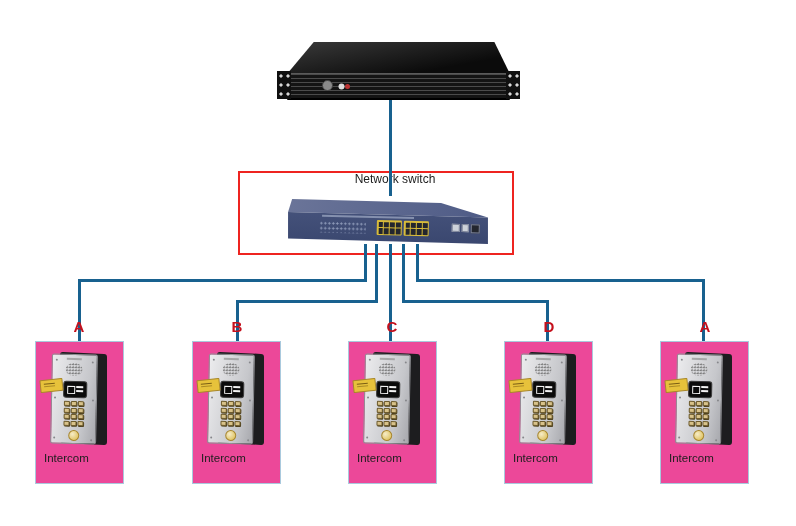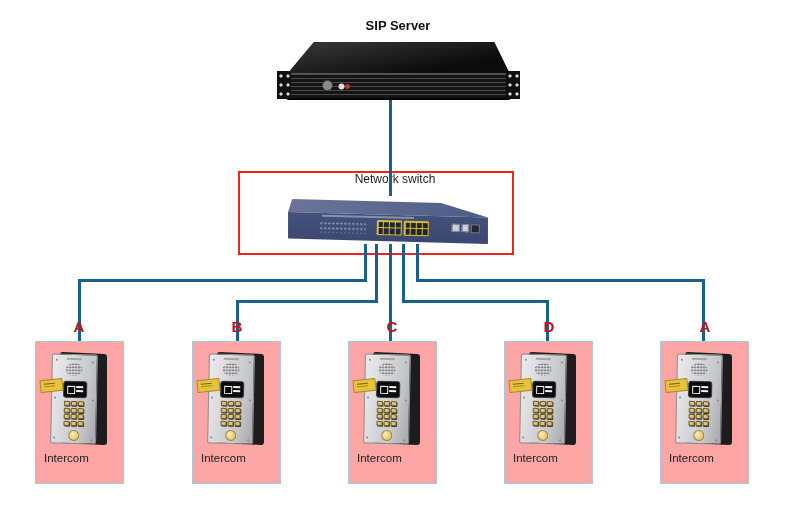--- a/index.html
+++ b/index.html
@@ -53,21 +53,21 @@
   .pgroup{position:absolute;top:21px;width:25px;height:15px;background:#d9bc3a;
           display:grid;grid-template-columns:repeat(4,1fr);grid-template-rows:1fr 1fr;
           gap:1px;padding:1.5px;box-sizing:border-box;border-radius:1px;}
   .pgroup b{background:#23262e;display:block;}
   .pg1{left:91px;} .pg2{left:118px;}
   .uplink{position:absolute;left:166px;top:23px;width:28px;height:11px;display:flex;gap:2px;}
   .uplink b{display:block;width:8px;height:8px;background:#cdd2da;border:1px solid #7d8499;box-sizing:border-box;}
   .uplink b.sfp{background:#23262e;width:9px;height:9px;}
 
   
-  .unit{position:absolute;top:341px;width:89px;height:143px;background:#fca5a5;
+  .unit{position:absolute;top:341px;width:89px;height:143px;background:#ec4899;
         border:1.5px solid #a9c9dd;box-sizing:border-box;z-index:5;}
   .unit-label{position:absolute;left:8px;bottom:19px;font-size:11.5px;color:#1e1e1e;}
   .device-slot{position:absolute;left:50%;top:10px;transform:translateX(-50%);width:62px;height:96px;}
 
   
   .dev{position:relative;width:62px;height:96px;}
   .dev-body{position:absolute;left:11px;top:1px;width:47px;height:91px;background:#1d1d1f;
             border-radius:3px;transform:skewY(2.5deg);}
   .dev-panel{position:absolute;left:2px;top:2px;width:44px;height:88px;border-radius:2.5px;
              background:linear-gradient(100deg,#ececee,#c6c7cb 70%,#a7a8ad);
@@ -94,21 +94,20 @@
   .dev-card{position:absolute;left:-9px;top:27px;width:21px;height:11px;background:#e7c23b;
             border:1px solid #a8872a;border-radius:1px;transform:rotate(-6deg);z-index:7;}
   .dev-card:before{content:"";position:absolute;left:3px;top:3px;width:11px;height:1.2px;
                    background:#7a5d14;box-shadow:0 2.5px 0 rgba(122,93,20,.55);}
 </style>
 </head>
 <body>
 
 <div class="stage">
 
-  <div class="srv-label">SIP Server</div>
   <div class="server">
     <div class="srv-top"></div>
     <div class="srv-front"></div>
     <div class="srv-ear left"></div>
     <div class="srv-ear right"></div>
     <div class="srv-btn"></div>
   </div>
 
   <div class="cbl v" style="left:389px;top:97px;height:99px;"></div>
 

